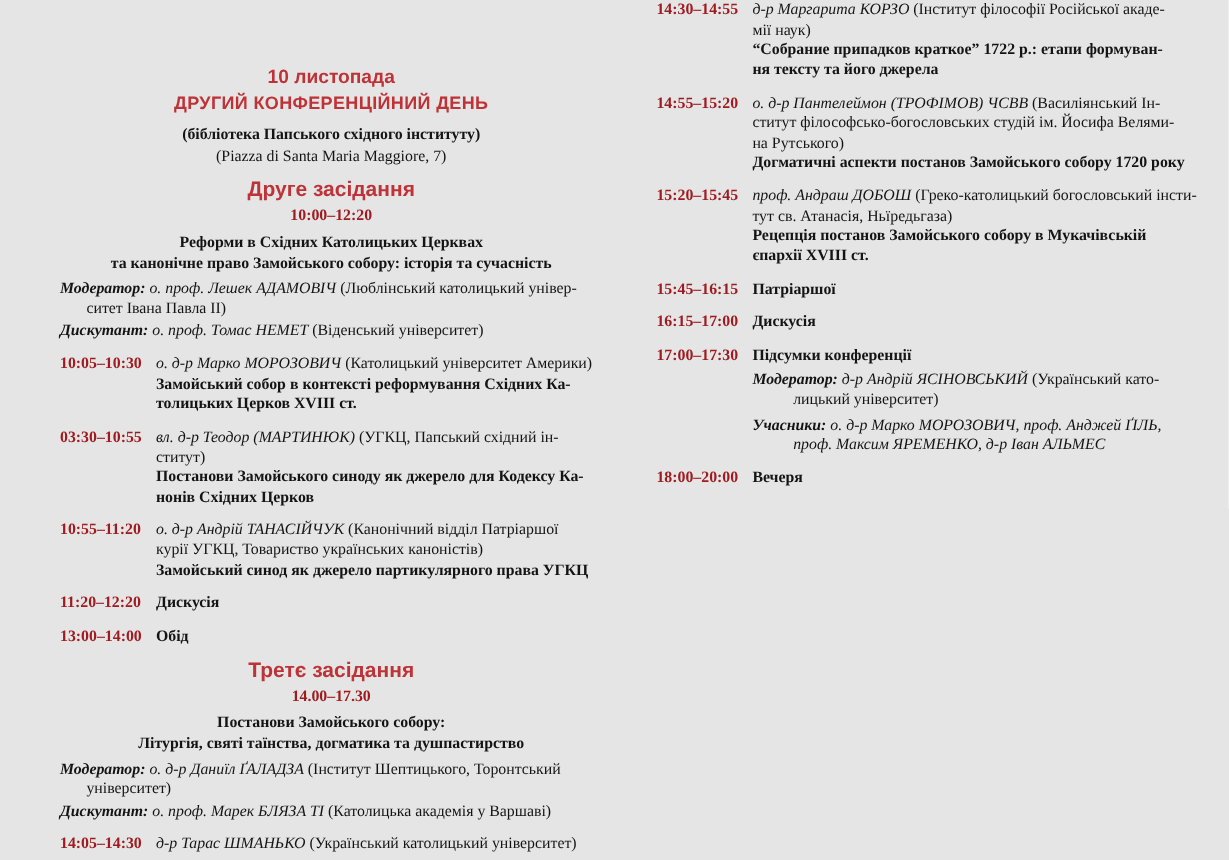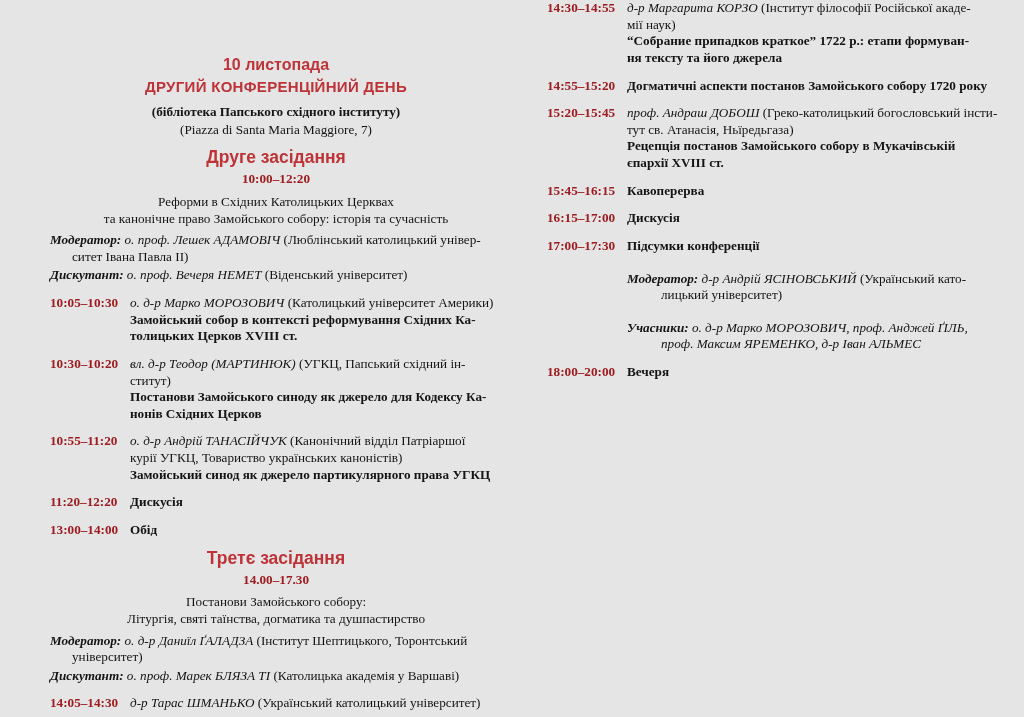--- a/index.html
+++ b/index.html
@@ -15,28 +15,28 @@
   .col-right{left:547px;width:452px;}
 
   .center{text-align:center;}
   .red-sans{font-family:"Liberation Sans", sans-serif;font-weight:700;color:#be3338;}
   .date-line{font-size:16px;margin-bottom:3px;}
   .day-title{font-size:15px;letter-spacing:.3px;margin-bottom:7px;}
   .venue-line{font-weight:700;margin-bottom:1px;}
   .addr-line{margin-bottom:8px;}
   .session-title{font-size:17.5px;margin-top:4px;margin-bottom:3px;}
   .session-time{font-weight:700;color:#9e1c20;margin-bottom:6px;}
-  .topic{font-weight:400;white-space:pre-wrap;margin-bottom:5px;}
+  .topic{font-weight:700;white-space:pre-wrap;margin-bottom:5px;}
 
   p{margin:0;}
   .pre{white-space:pre-wrap;}
   .it{font-style:italic;}
   .bi{font-weight:700;font-style:italic;}
   .hang{padding-left:22px;text-indent:-22px;white-space:pre-wrap;margin-bottom:2px;}
-  .hang2{padding-left:34px;text-indent:-34px;white-space:pre-wrap;margin-top:16px;}
+  .hang2{padding-left:34px;text-indent:-34px;white-space:pre-wrap;margin-top:4px;}
   .gap-sm{margin-top:9px;}
 
   .row{display:flex;margin-top:11px;}
   .row .time{flex:0 0 80px;font-weight:700;color:#9e1c20;white-space:nowrap;}
   .row .content{flex:1;min-width:0;}
   .tt{font-weight:700;white-space:pre-wrap;}
 </style>
 </head>
 <body>
 
@@ -49,33 +49,33 @@
     <div class="center venue-line">(бібліотека Папського східного інституту)</div>
     <div class="center addr-line">(Piazza di Santa Maria Maggiore, 7)</div>
 
     <div class="center red-sans session-title">Друге засідання</div>
     <div class="center session-time">10:00–12:20</div>
     <div class="center topic">Реформи в Східних Католицьких Церквах
 та канонічне право Замойського собору: історія та сучасність</div>
 
     <p class="hang"><span class="bi">Модератор:</span><span class="it"> о. проф. Лешек АДАМОВІЧ</span><span> (Люблінський католицький універ-
 ситет Івана Павла ІІ)</span></p>
-    <p class="hang"><span class="bi">Дискутант:</span><span class="it"> о. проф. Вечеря НЕМЕТ</span><span> (Віденський університет)</span></p>
+    <p class="hang"><span class="bi">Дискутант:</span><span class="it"> о. проф. Томас НЕМЕТ</span><span> (Віденський університет)</span></p>
 
     <div class="row gap-sm">
       <div class="time">10:05–10:30</div>
       <div class="content">
         <p class="pre"><span class="it">о. д-р Марко МОРОЗОВИЧ</span><span> (Католицький університет Америки)</span></p>
         <p class="tt">Замойський собор в контексті реформування Східних Ка-
 толицьких Церков XVIII ст.</p>
       </div>
     </div>
 
     <div class="row">
-      <div class="time">10:30–10:20</div>
+      <div class="time">03:30–10:55</div>
       <div class="content">
         <p class="pre"><span class="it">вл. д-р Теодор (МАРТИНЮК)</span><span> (УГКЦ, Папський східний ін-
 ститут)</span></p>
         <p class="tt">Постанови Замойського синоду як джерело для Кодексу Ка-
 нонів Східних Церков</p>
       </div>
     </div>
 
     <div class="row">
       <div class="time">10:55–11:20</div>
@@ -127,38 +127,41 @@
         <p class="pre"><span class="it">д-р Маргарита КОРЗО</span><span> (Інститут філософії Російської акаде-
 мії наук)</span></p>
         <p class="tt">“Собрание припадков краткое” 1722 р.: етапи формуван-
 ня тексту та його джерела</p>
       </div>
     </div>
 
     <div class="row">
       <div class="time">14:55–15:20</div>
       <div class="content">
+        <p class="pre"><span class="it">о. д-р Пантелеймон (ТРОФІМОВ) ЧСВВ</span><span> (Василіянський Ін-
+ститут філософсько-богословських студій ім. Йосифа Велями-
+на Рутського)</span></p>
         <p class="tt">Догматичні аспекти постанов Замойського собору 1720 року</p>
       </div>
     </div>
 
     <div class="row">
       <div class="time">15:20–15:45</div>
       <div class="content">
         <p class="pre"><span class="it">проф. Андраш ДОБОШ</span><span> (Греко-католицький богословський інсти-
 тут св. Атанасія, Ньїредьгаза)</span></p>
         <p class="tt">Рецепція постанов Замойського собору в Мукачівській
 єпархії XVIII ст.</p>
       </div>
     </div>
 
     <div class="row">
       <div class="time">15:45–16:15</div>
       <div class="content">
-          <p class="tt">Кавоперерва</p>
+          <p class="tt">Патріаршої</p>
         </div>
     </div>
 
     <div class="row">
       <div class="time">16:15–17:00</div>
       <div class="content">
           <p class="tt">Дискусія</p>
         </div>
     </div>
 

